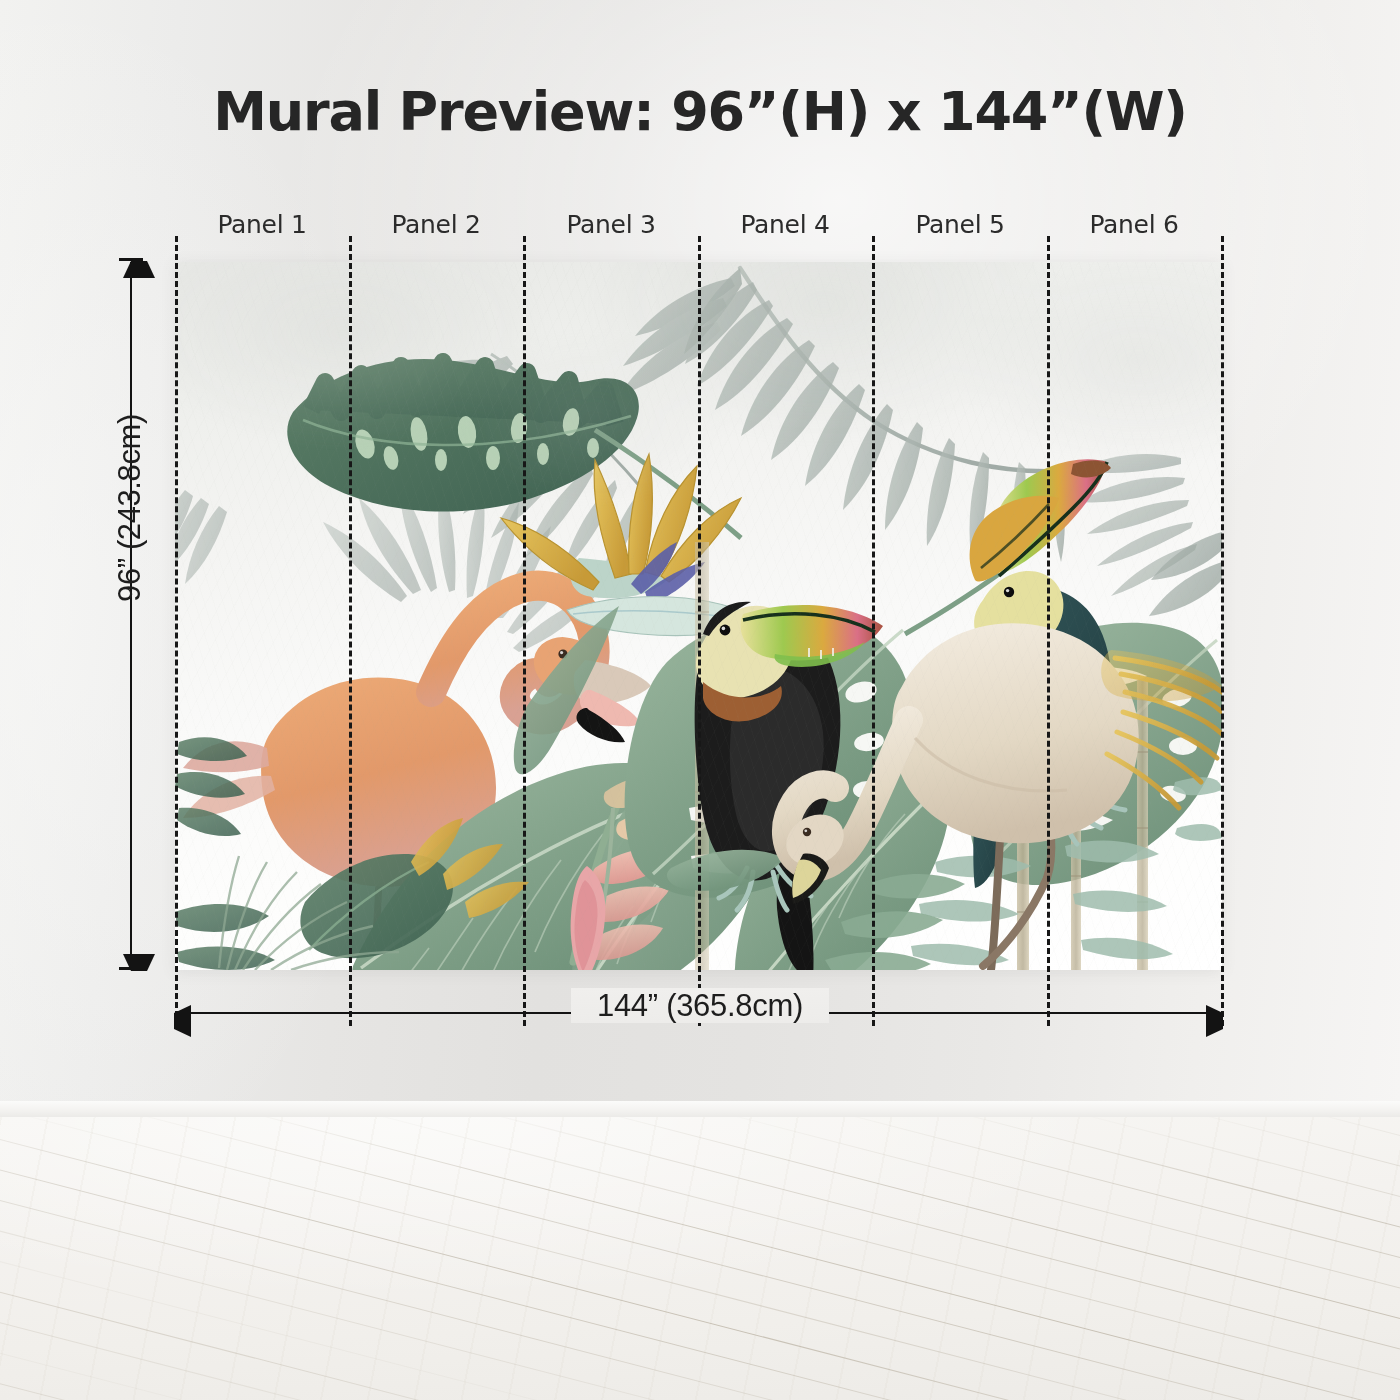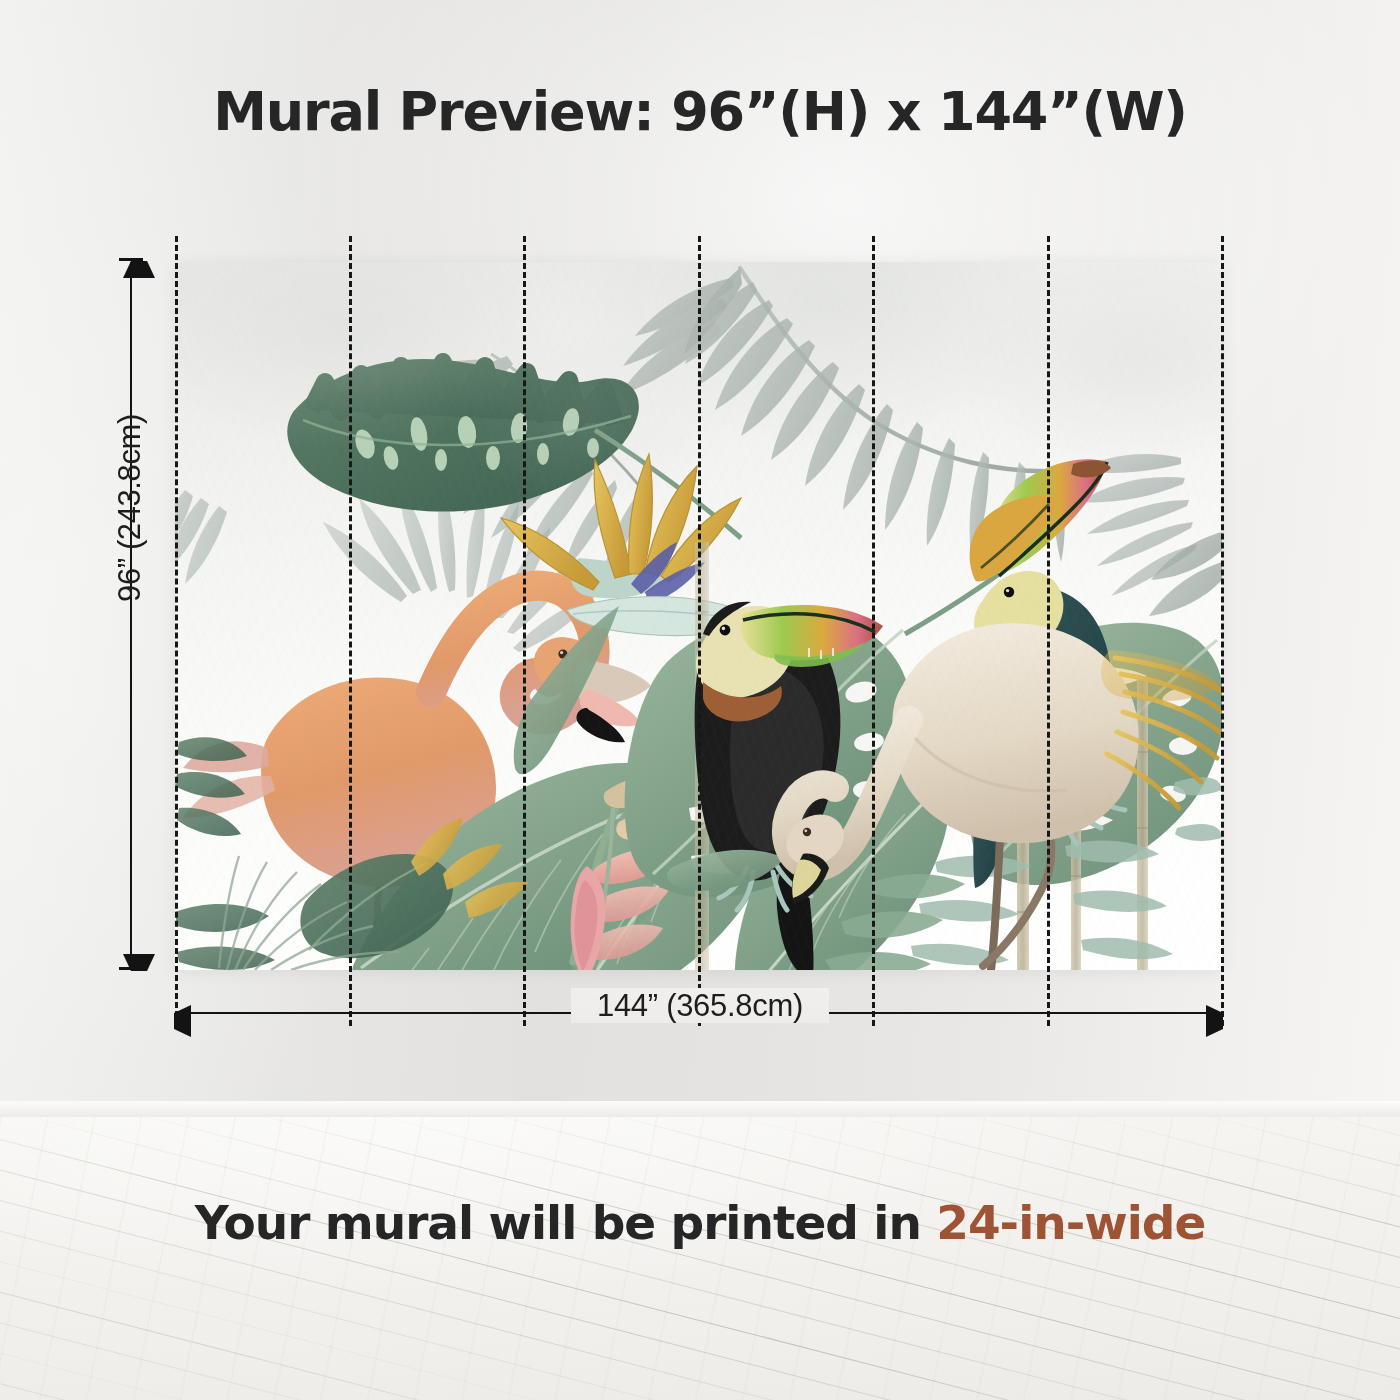--- a/index.html
+++ b/index.html
@@ -182,20 +182,28 @@
       <div class="plank" style="left: 702px; top: -10px; transform: rotate(14.5deg); opacity: 0.4;"></div>
       <div class="plank" style="left: 820px; top: -10px; transform: rotate(14.5deg); opacity: 0.54;"></div>
       <div class="plank" style="left: 938px; top: -10px; transform: rotate(14.5deg); opacity: 0.68;"></div>
       <div class="plank" style="left: 1056px; top: -10px; transform: rotate(14.5deg); opacity: 0.4;"></div>
       <div class="plank" style="left: 1174px; top: -10px; transform: rotate(14.5deg); opacity: 0.54;"></div>
       <div class="plank" style="left: 1292px; top: -10px; transform: rotate(14.5deg); opacity: 0.68;"></div>
     </div>
 
   <div class="title">Mural Preview: 96”(H) x 144”(W)</div>
 
+  <div class="panel-labels">
+    <div class="panel-label" style="left:0px">Panel 1</div>
+    <div class="panel-label" style="left:174px">Panel 2</div>
+    <div class="panel-label" style="left:349px">Panel 3</div>
+    <div class="panel-label" style="left:523px">Panel 4</div>
+    <div class="panel-label" style="left:698px">Panel 5</div>
+    <div class="panel-label" style="left:872px">Panel 6</div>
+  </div>
 
   <div id="mural">
     <svg viewBox="0 0 1047 708" preserveAspectRatio="none">
       <defs>
         <linearGradient id="gLeafD" x1="0" y1="0" x2="1" y2="1">
           <stop offset="0" stop-color="#5d8068"></stop>
             <stop offset="1" stop-color="#3e6151"></stop>
         </linearGradient>
         <linearGradient id="gLeafM" x1="0" y1="0" x2="0.7" y2="1">
           <stop offset="0" stop-color="#9bb79f"></stop>
@@ -690,16 +698,15 @@
   <div class="cap-v bot"></div>
   <div class="dim-v"></div>
   <div class="dim-label-v">96” (243.8cm)</div>
 
   <div class="dim-h"></div>
   <div class="dim-label-h">
     <span>144” (365.8cm)</span>
   </div>
 
   <div class="caption">
-    <div><span>Your mural will be printed in </span><span class="accent">24-in-wide</span></div>
   </div>
 
 </div>
 
 </body></html>

